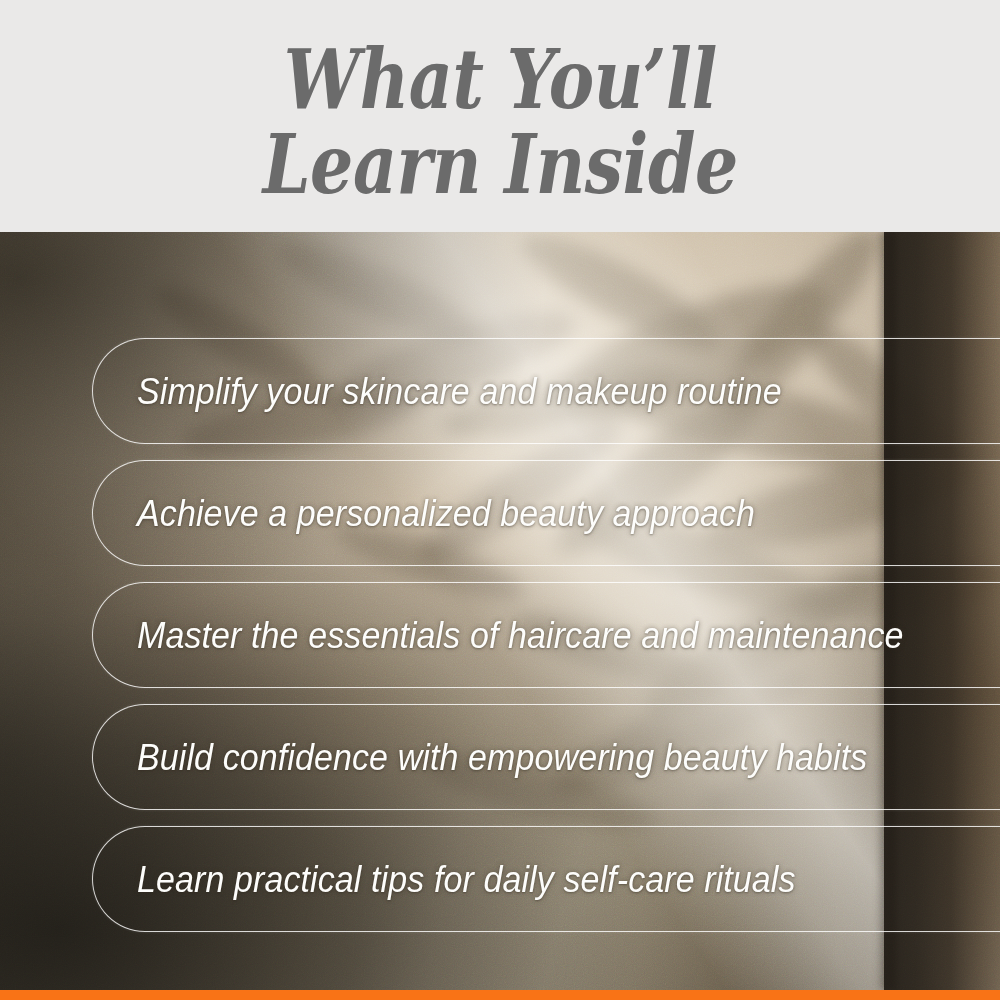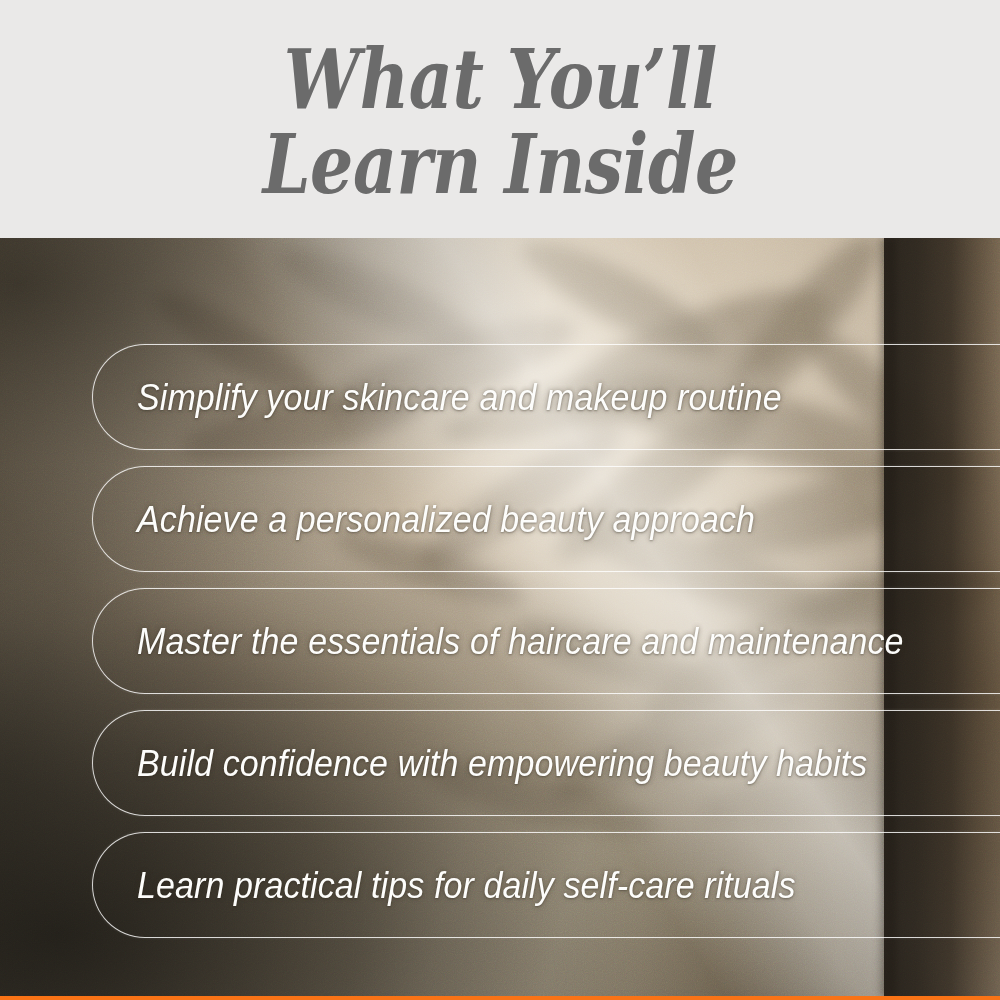--- a/index.html
+++ b/index.html
@@ -51,21 +51,21 @@
     white-space: nowrap;
   }
   .header-title .line2 {
     margin-top: 6px;
   }
 
   
   .photo {
     position: absolute;
     left: 0;
-    top: 238px;
+    top: 232px;
     width: 1000px;
     height: 758px;
     overflow: hidden;
     background: #6e6352;
   }
 
   
   .bg-layer {
     position: absolute;
     inset: 0;

